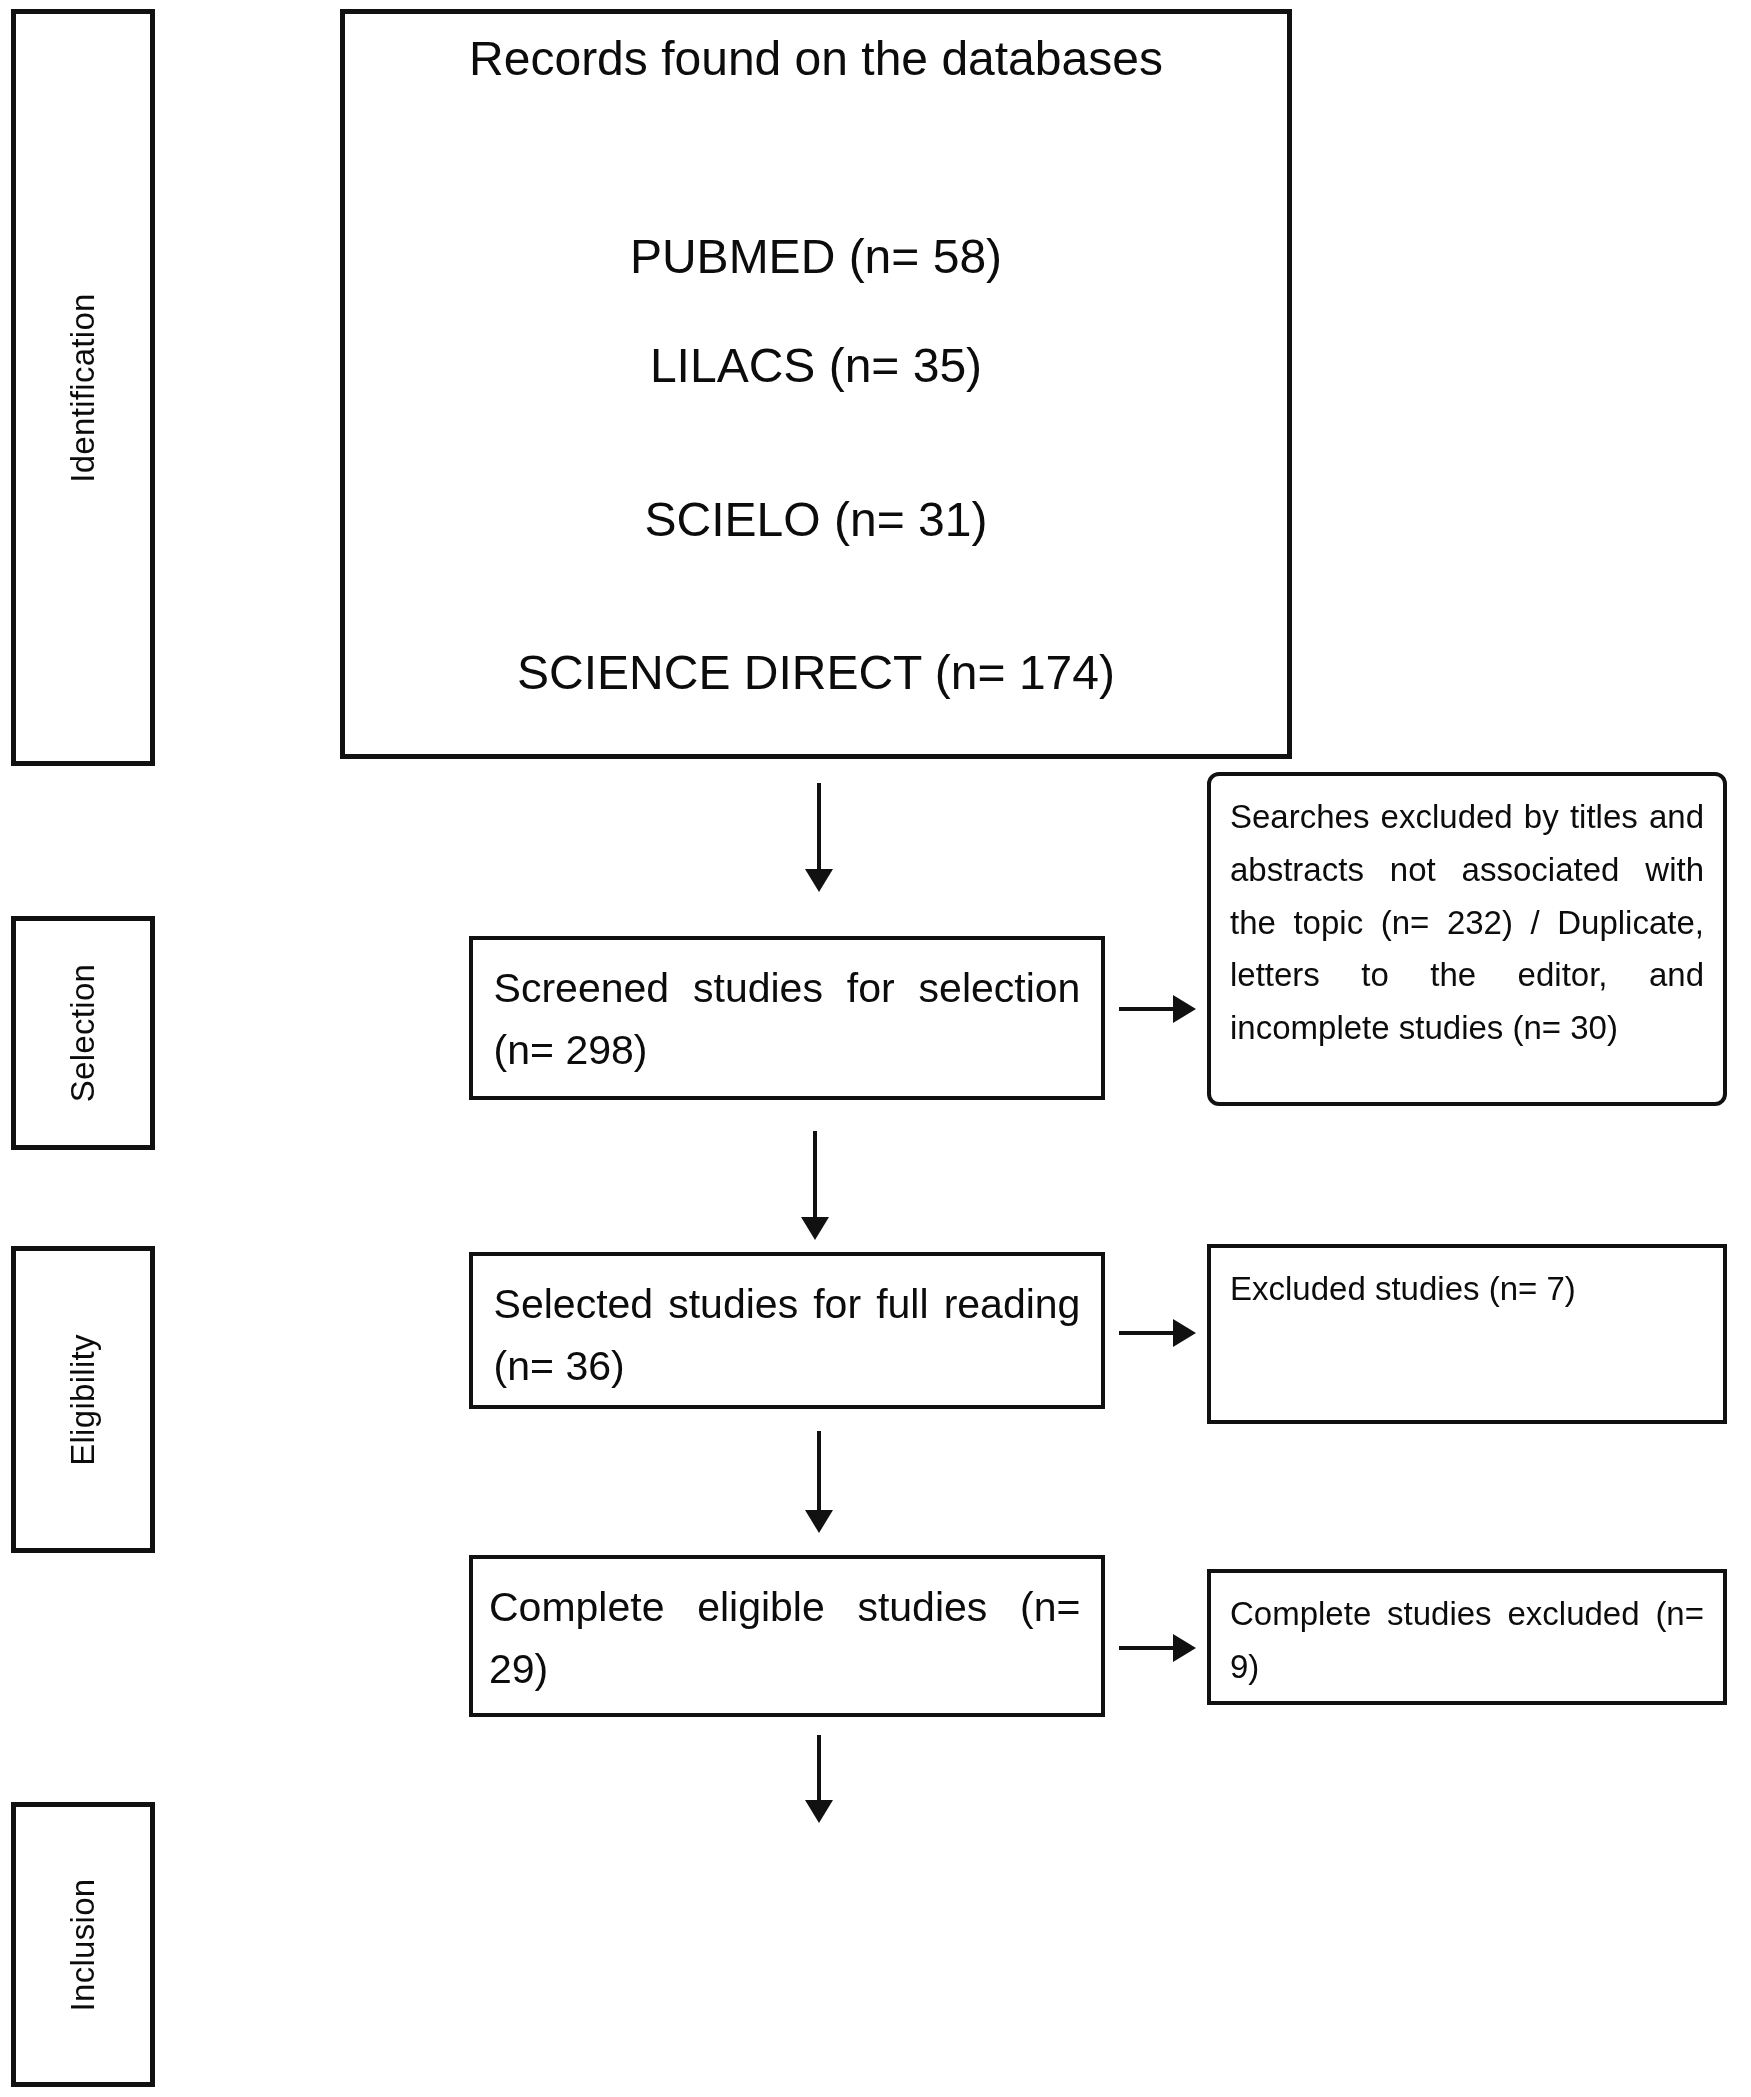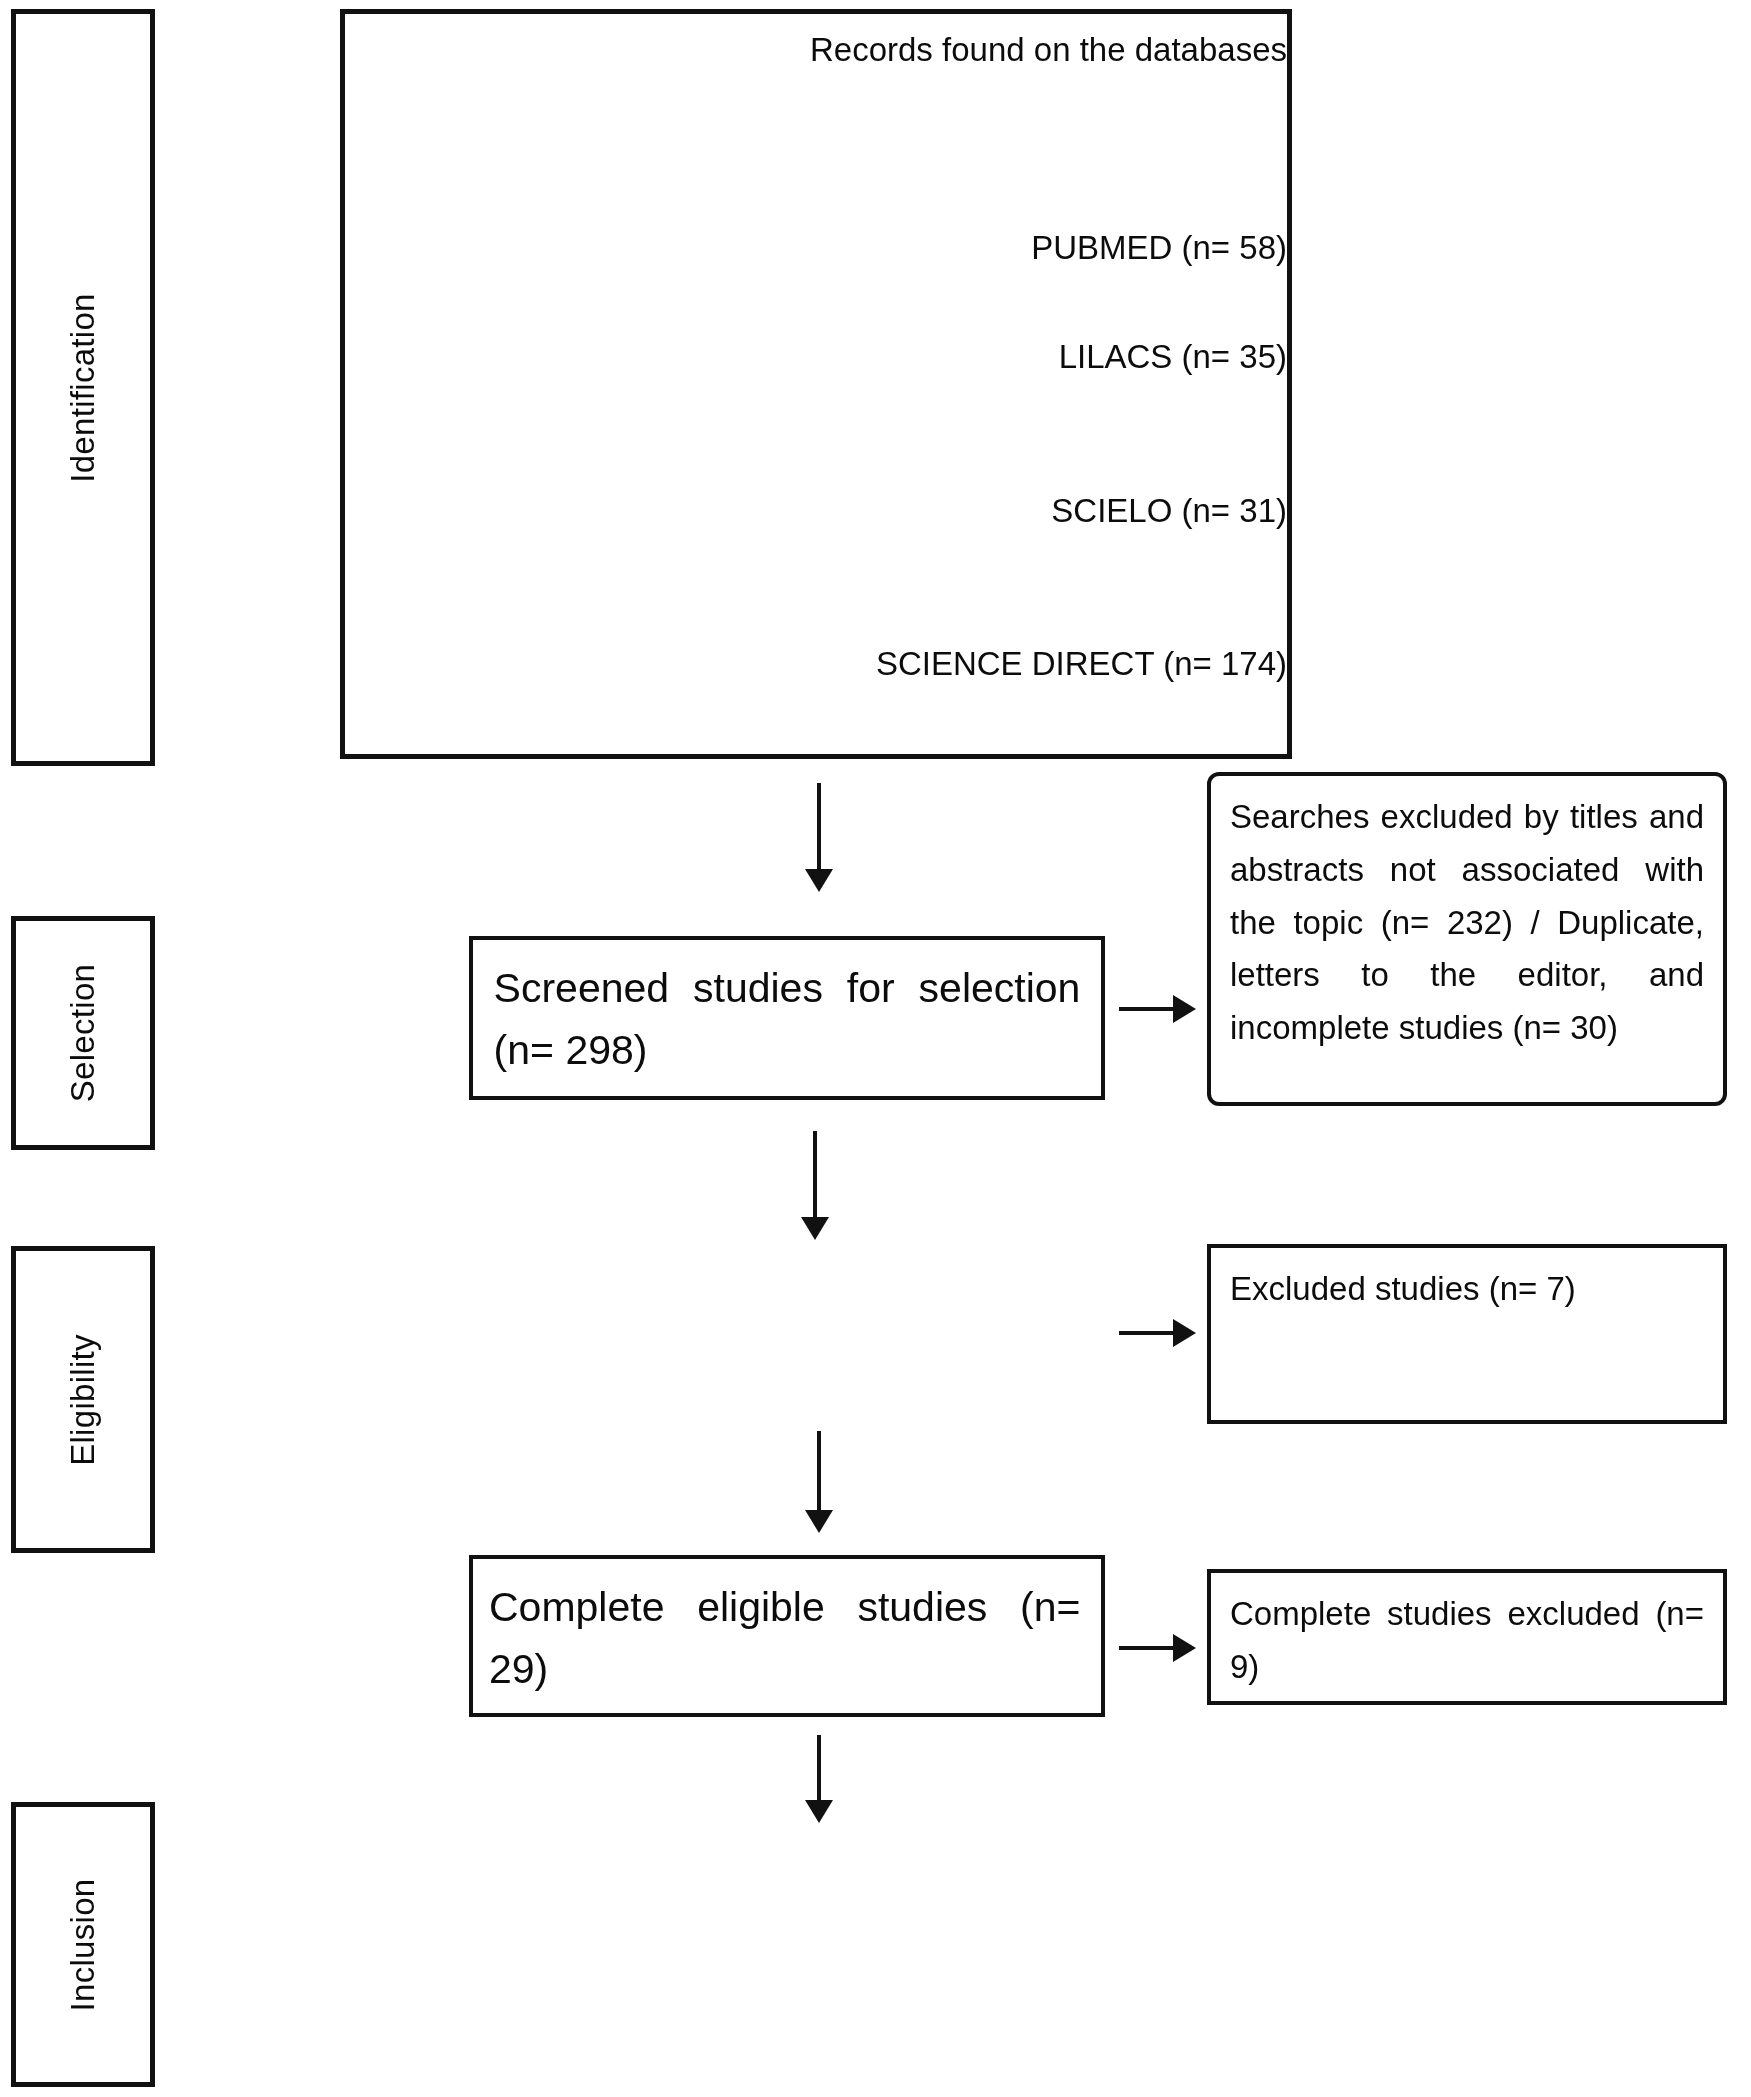--- a/index.html
+++ b/index.html
@@ -42,22 +42,22 @@
     left:340px;
     top:9px;
     width:952px;
     height:750px;
     border-width:5.5px;
   }
   .records .line{
     position:absolute;
     left:0;
     right:0;
-    text-align:right;
-    font-size:33px;
+    text-align:center;
+    font-size:48px;
     white-space:nowrap;
   }
   
   .flow{
     left:469px;
     width:636px;
     padding:16.5px 20.6px;
     font-size:41px;
     line-height:1.52;
     text-align:justify;
@@ -127,20 +127,21 @@
 
   <div class="box records">
     <div class="line" style="top:16.5px;">Records found on the databases</div>
     <div class="line" style="top:167px;margin-top:48px;">PUBMED (n= 58)</div>
     <div class="line" style="top:324px;">LILACS (n= 35)</div>
     <div class="line" style="top:478px;">SCIELO (n= 31)</div>
     <div class="line" style="top:631px;">SCIENCE DIRECT (n= 174)</div>
   </div>
 
   <div class="box flow" style="top:936px;height:164px;">Screened studies for selection (n= 298)</div>
+  <div class="box flow" style="top:1252px;height:157px;">Selected studies for full reading (n= 36)</div>
   <div class="box flow" style="top:1555px;height:162px;padding-left:16px;">Complete eligible studies (n= 29)</div>
 
   <div class="box excl" style="top:772px;height:334px;border-radius:12px;">Searches excluded by titles and abstracts not associated with the topic (n= 232) / Duplicate, letters to the editor, and incomplete studies (n= 30)</div>
   <div class="box excl" style="top:1244px;height:180px;">Excluded studies (n= 7)</div>
   <div class="box excl" style="top:1569px;height:136px;">Complete studies excluded (n= 9)</div>
 
   <div class="arrow-v" style="left:817px;top:783px;height:86px;"></div>
   <div class="arrow-h" style="left:1119px;top:1007px;width:54px;"></div>
   <div class="arrow-v" style="left:813px;top:1131px;height:86px;"></div>
   <div class="arrow-h" style="left:1119px;top:1331px;width:54px;"></div>

